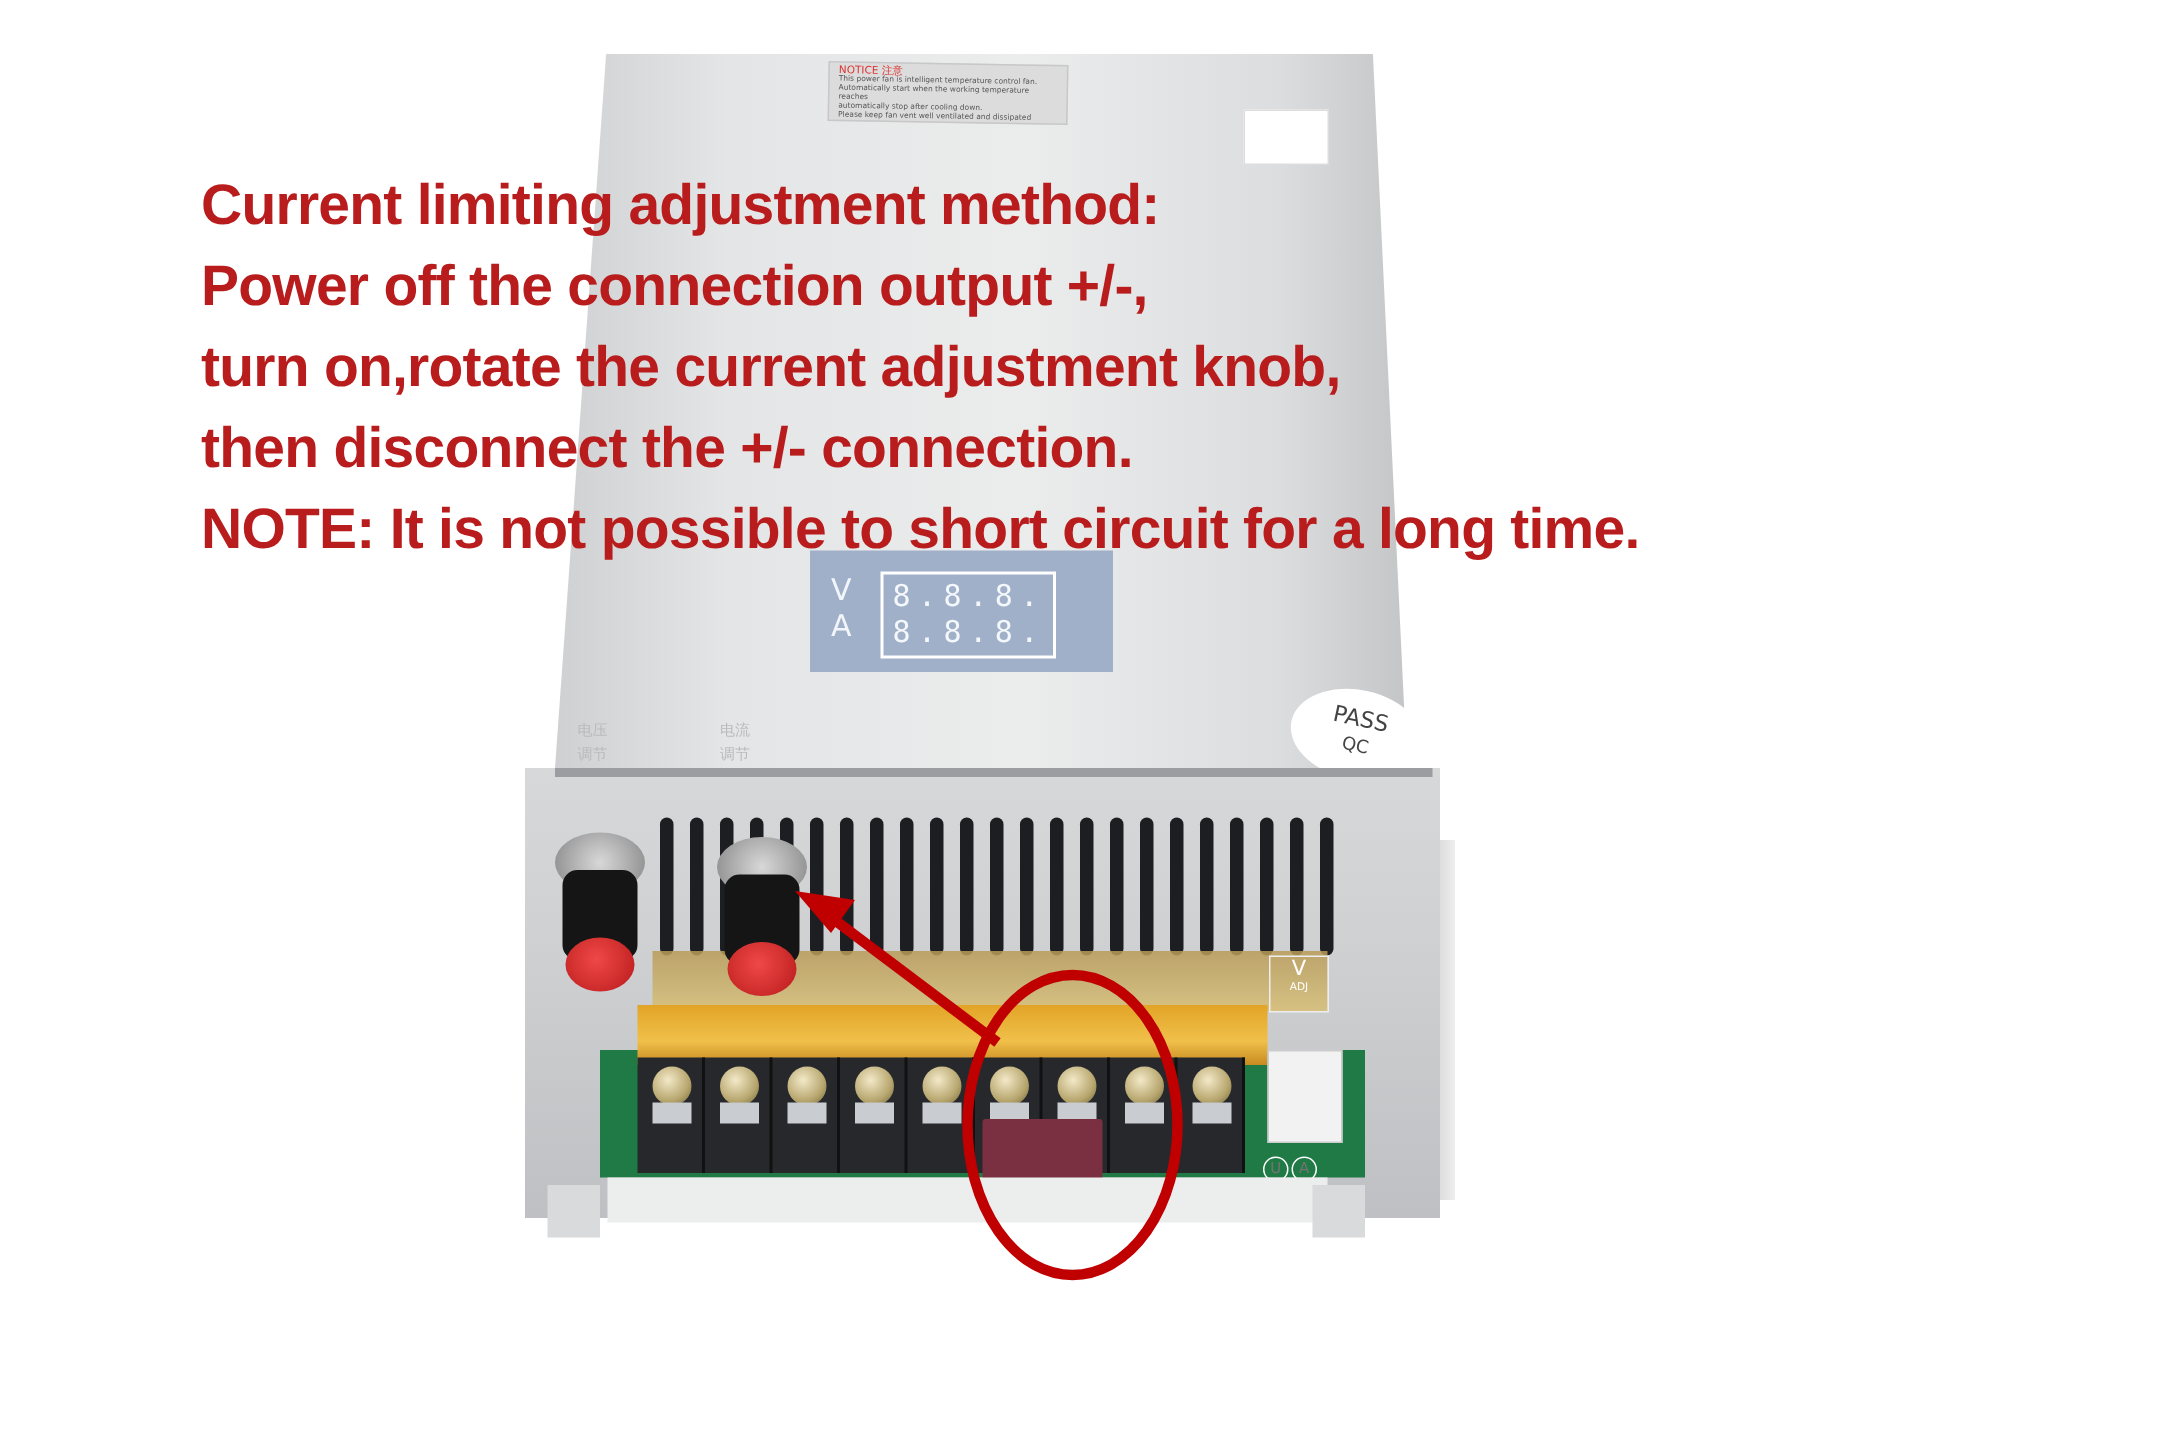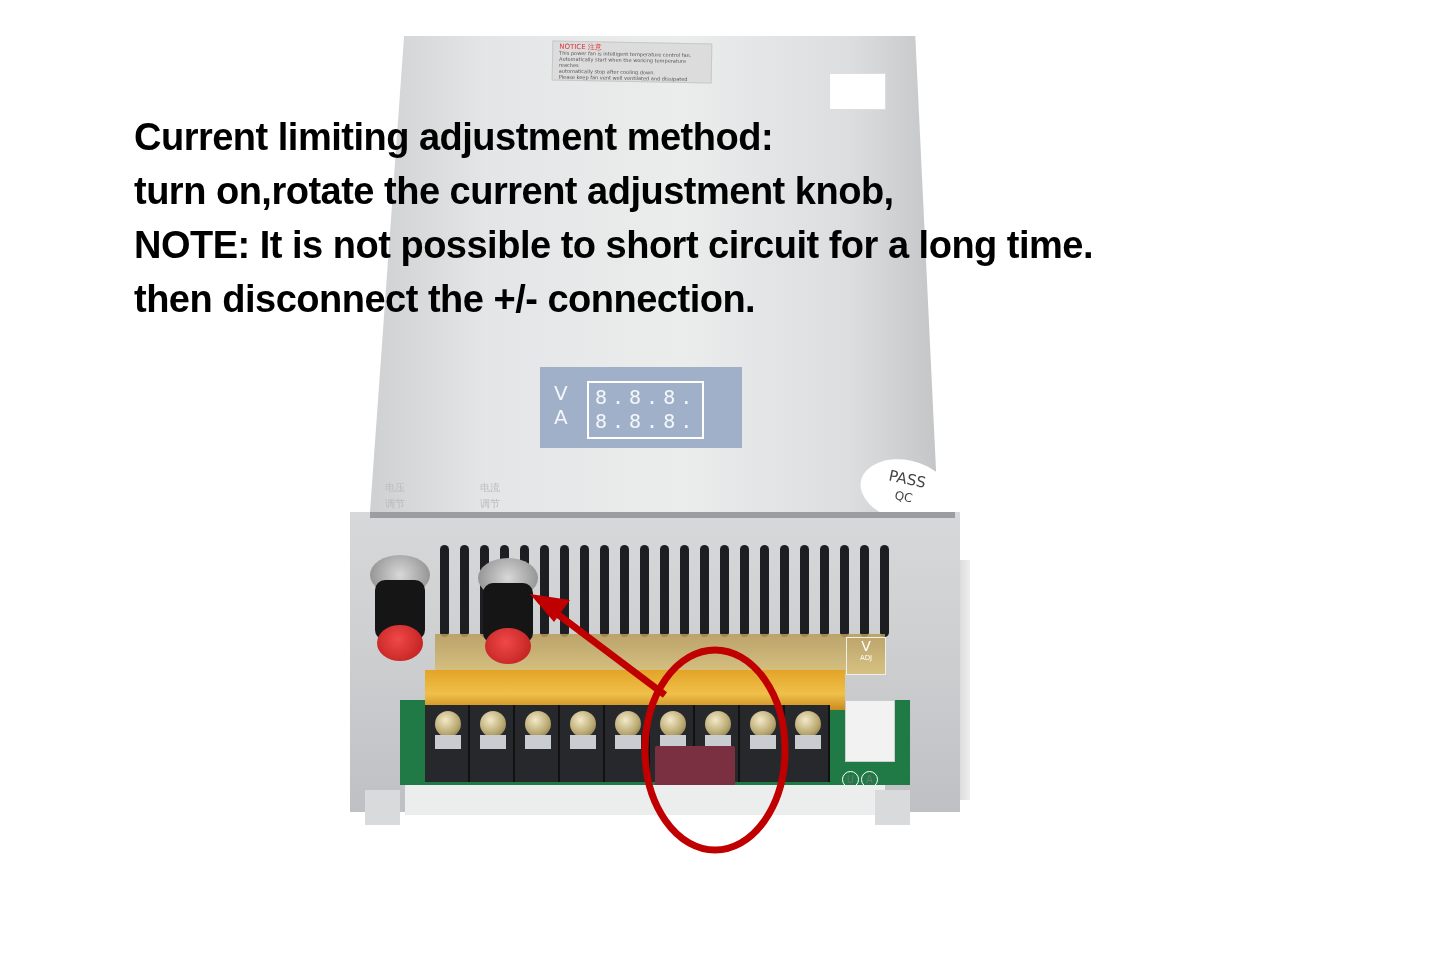--- a/index.html
+++ b/index.html
@@ -42,21 +42,21 @@
   .base{position:absolute;left:405px;top:785px;width:480px;height:30px;background:#eceded;}
   .foot{position:absolute;top:790px;width:35px;height:35px;background:#d9dadc;}
   .side{position:absolute;left:940px;top:560px;width:30px;height:240px;background:linear-gradient(90deg,#bbb,#eee);}
   
   .knob{position:absolute;width:60px;}
   .knob .nut{position:absolute;left:0;top:0;width:60px;height:40px;border-radius:50%;background:radial-gradient(circle,#d8d8d8,#888);}
   .knob .body{position:absolute;left:5px;top:25px;width:50px;height:60px;background:#151515;border-radius:10px;}
   .knob .cap{position:absolute;left:7px;top:70px;width:46px;height:36px;border-radius:50%;background:radial-gradient(circle at 45% 40%,#f04848,#b81a1a);}
   
   .arrow{position:absolute;left:0;top:0;width:1445px;height:964px;pointer-events:none;}
-  .caption{position:absolute;left:134px;top:110px;color:#000000;font-family:"Liberation Sans",sans-serif;font-weight:bold;
+  .caption{position:absolute;left:134px;top:110px;color:#b91c1c;font-family:"Liberation Sans",sans-serif;font-weight:bold;
     font-size:38px;line-height:54px;white-space:nowrap;letter-spacing:-0.5px;}
   .caption div{height:54px;}
 </style>
 </head>
 <body>
 
 <div class="photo">
   <div class="cover"></div>
 
   <div class="notice">
@@ -164,16 +164,17 @@
 </div>
 
 <svg class="arrow" viewBox="0 0 1445 964">
   <ellipse cx="715" cy="750" rx="70" ry="100" fill="none" stroke="#c00000" stroke-width="7"></ellipse>
   <line x1="665" y1="695" x2="548" y2="607" stroke="#c00000" stroke-width="7"></line>
   <polygon points="530,594 570,600 554,622" fill="#c00000"></polygon>
 </svg>
 
 <div class="caption">
   <div>Current limiting adjustment method:</div>
+  <div>Power off the connection output +/-,</div>
   <div>turn on,rotate the current adjustment knob,</div>
+  <div>then disconnect the +/- connection.</div>
   <div>NOTE: It is not possible to short circuit for a long time.</div>
-  <div>then disconnect the +/- connection.</div>
 </div>
 
 </body></html>

